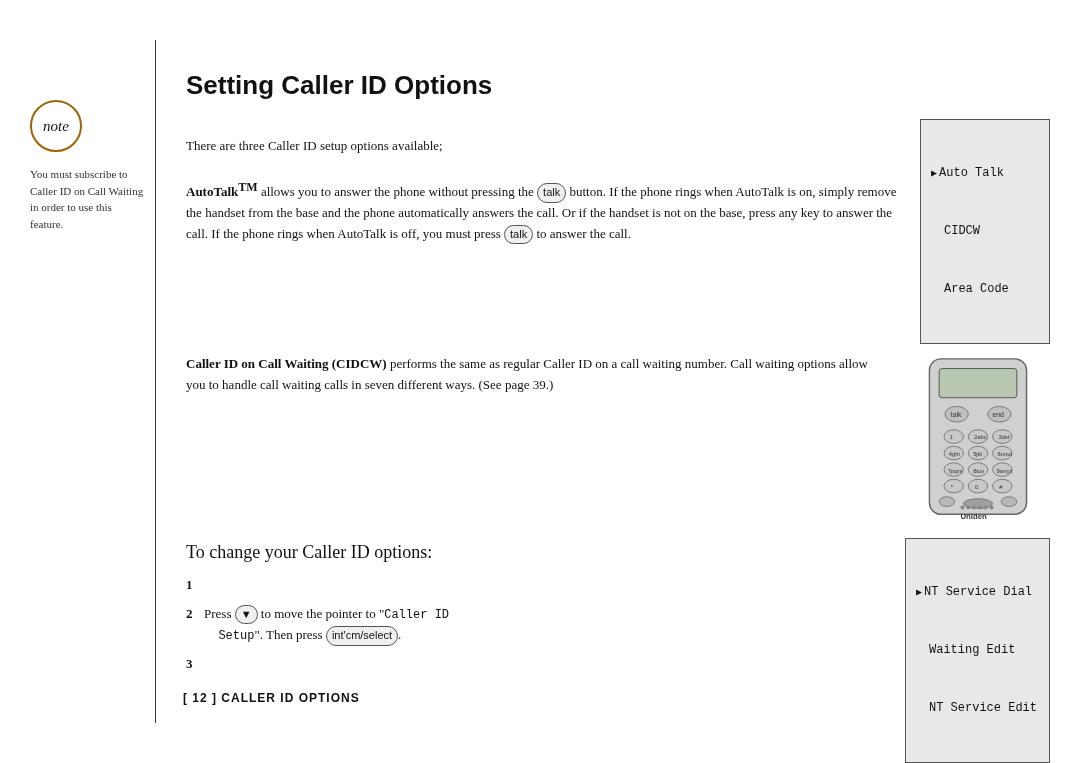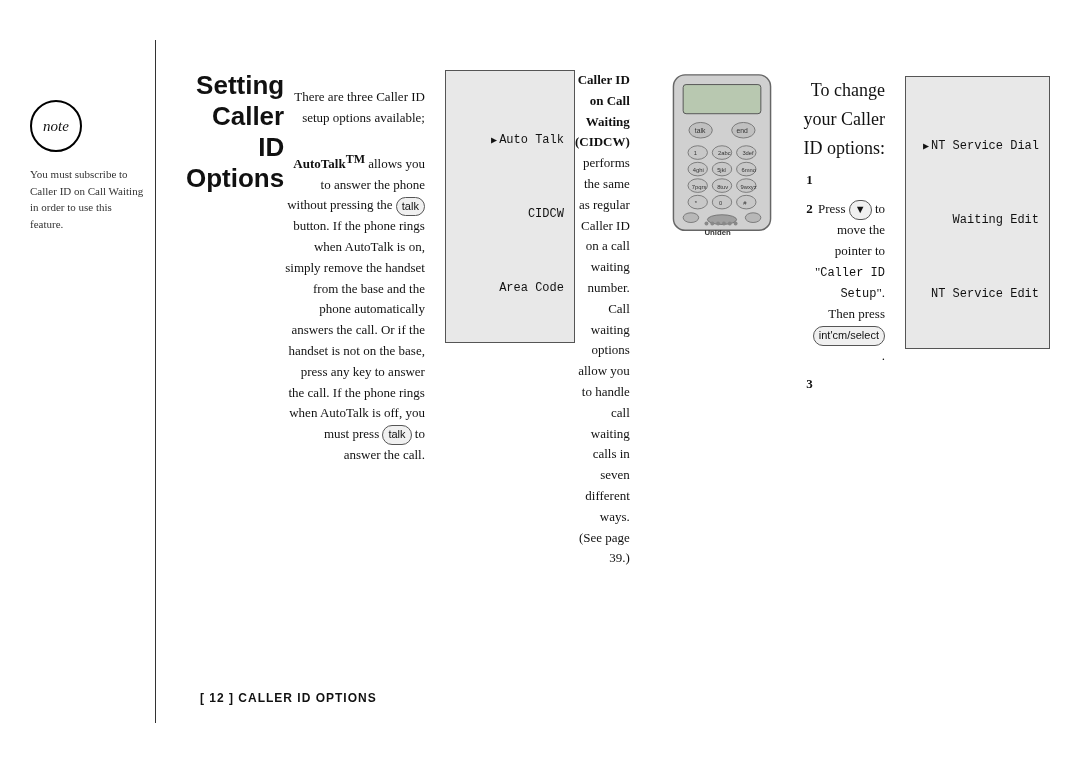--- a/index.html
+++ b/index.html
@@ -28,21 +28,21 @@
       padding: 60px 10px 10px 30px;
       display: flex;
       flex-direction: column;
       align-items: flex-start;
     }
 
     .note-circle {
       width: 52px;
       height: 52px;
       border-radius: 50%;
-      border: 2px solid #000000;
+      border: 2px solid #a16207;
       display: flex;
       align-items: center;
       justify-content: center;
       font-style: italic;
       font-size: 15px;
       font-family: Georgia, serif;
       margin-bottom: 14px;
       background: #fff;
     }
 
@@ -58,22 +58,22 @@
       background: #333;
       margin: 0 0;
       align-self: stretch;
     }
 
     
     .main {
       flex: 1;
       padding: 30px 30px 20px 30px;
       display: flex;
+      flex-direction: column;
       position: relative;
-      text-align: right;
     }
 
     .page-title {
       font-size: 26px;
       font-weight: bold;
       font-family: Arial, sans-serif;
       margin-bottom: 18px;
       color: #111;
     }
 
@@ -183,42 +183,42 @@
 
     .autotalk-tm {
       font-size: 12px;
       vertical-align: super;
     }
 
     
     .footer {
       position: absolute;
       bottom: 18px;
-      left: 44px;
+      left: 27px;
       font-size: 12px;
       font-weight: bold;
       letter-spacing: 1px;
       font-family: Arial, sans-serif;
     }
 
     
     .phone-svg {
       width: 120px;
       height: 170px;
     }
 
     
     .mono {
       font-family: 'Courier New', monospace;
       font-size: 12px;
     }
 
     b { font-weight: bold; }
 
-    .lcd-line { display: block; font-family: 'Courier New', monospace; font-size: 12px; margin-top: 16px; }
+    .lcd-line { display: block; font-family: 'Courier New', monospace; font-size: 12px; }
     .lcd-line.arrow-line::before { content: '▶'; margin-right: 2px; font-size: 10px; }
     .lcd-line.no-arrow { padding-left: 13px; }
 
     .change-options {
       font-size: 18px;
       margin-bottom: 8px;
       line-height: 1.6;
     }
   </style>
 </head>

